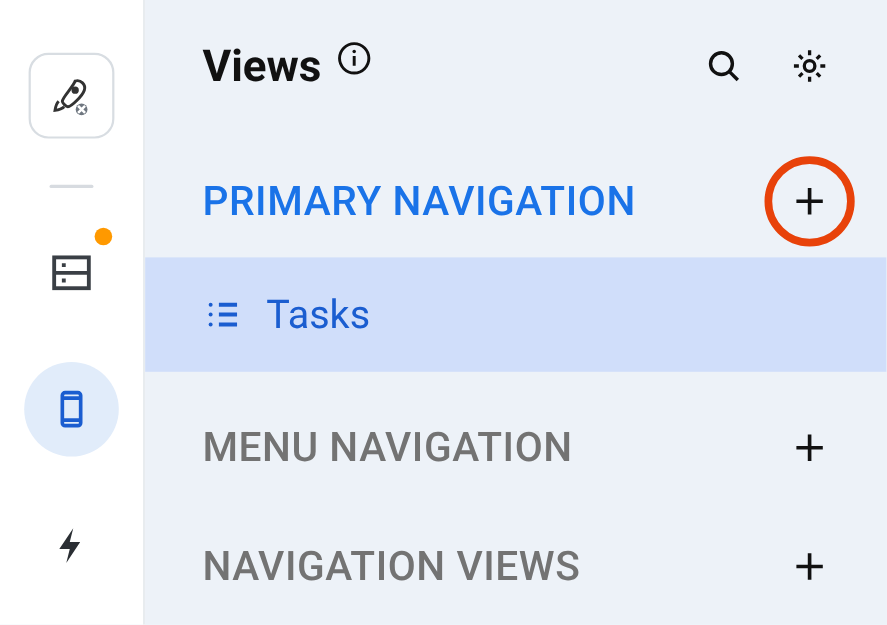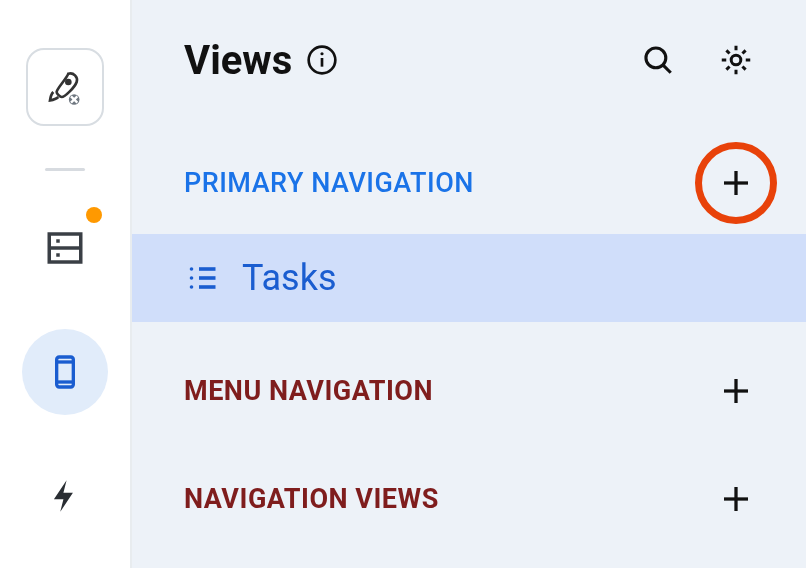--- a/index.html
+++ b/index.html
@@ -60,21 +60,21 @@
       height: 120px;
       display: flex;
       align-items: center;
       padding: 0 48px 0 52px;
     }
     .panel-title {
       font-size: 40px;
       font-weight: 700;
       color: #111;
       display: flex;
-      align-items: center;
+      align-items: flex-start;
       gap: 14px;
       flex: 1;
     }
     .header-actions {
       display: flex;
       gap: 34px;
       align-items: center;
     }
     .icon-btn {
       width: 44px; height: 44px;
@@ -82,45 +82,45 @@
       color: #111;
     }
     .section-header {
       height: 90px;
       display: flex;
       align-items: center;
       padding: 0 48px 0 52px;
     }
     .section-title {
       flex: 1;
-      font-size: 27px;
+      font-size: 37px;
       font-weight: 500;
       letter-spacing: 0.5px;
     }
     .section-title.primary-nav { color: #1a73e8; }
-    .section-title.muted { color: #7f1d1d; font-weight: bold; }
+    .section-title.muted { color: #737373; }
     .add-btn {
       width: 44px; height: 44px;
       display: flex; align-items: center; justify-content: center;
       color: #111;
       font-size: 44px;
       font-weight: 300;
       position: relative;
     }
     .highlight-ring {
       position: absolute;
       width: 82px; height: 82px;
       border: 7px solid #e8420a;
       border-radius: 50%;
       top: 50%; left: 50%;
       transform: translate(-50%, -50%);
       pointer-events: none;
     }
     .nav-item-row {
-      height: 88px;
+      height: 104px;
       background: #d0defa;
       display: flex;
       align-items: center;
       padding: 0 48px 0 52px;
       gap: 22px;
       margin-top: 6px;
       margin-bottom: 24px;
     }
     .nav-item-label {
       font-size: 36px;

